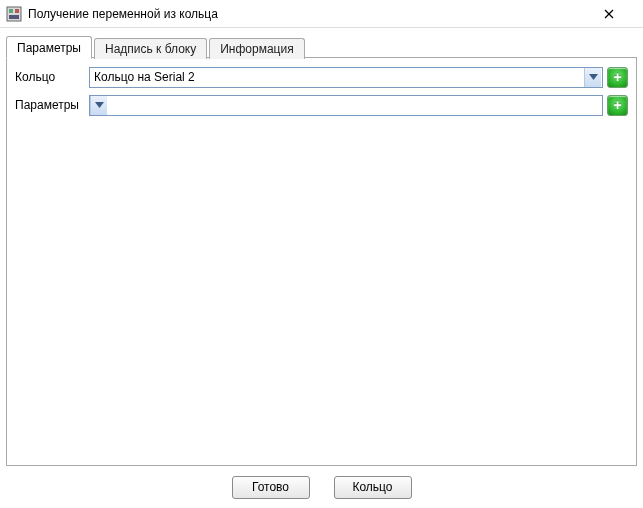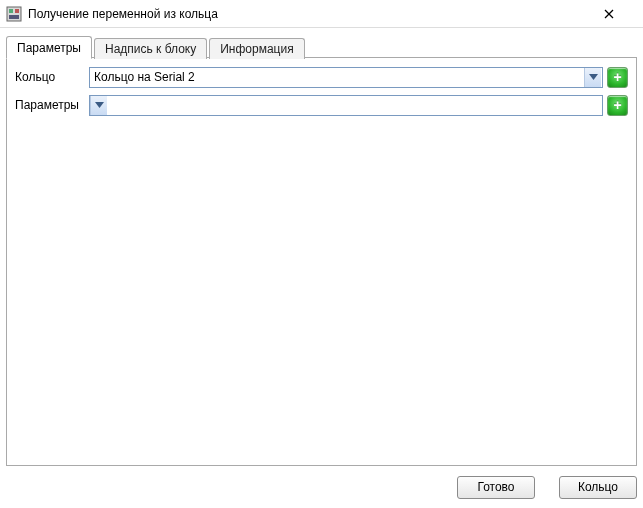--- a/index.html
+++ b/index.html
@@ -151,21 +151,21 @@
     line-height: 1;
     text-shadow: 0 -1px 0 rgba(0,0,0,0.3);
   }
   .footer {
     position: absolute;
     left: 6px;
     right: 6px;
     bottom: 6px;
     height: 30px;
     display: flex;
-    justify-content: flex-end;
+    justify-content: center;
     align-items: center;
     gap: 24px;
   }
   .btn {
     min-width: 78px;
     height: 23px;
     border: 1px solid #8a8a8a;
     border-radius: 3px;
     background: linear-gradient(#fdfdfd, #e6e6e6);
     font-size: 12px;

